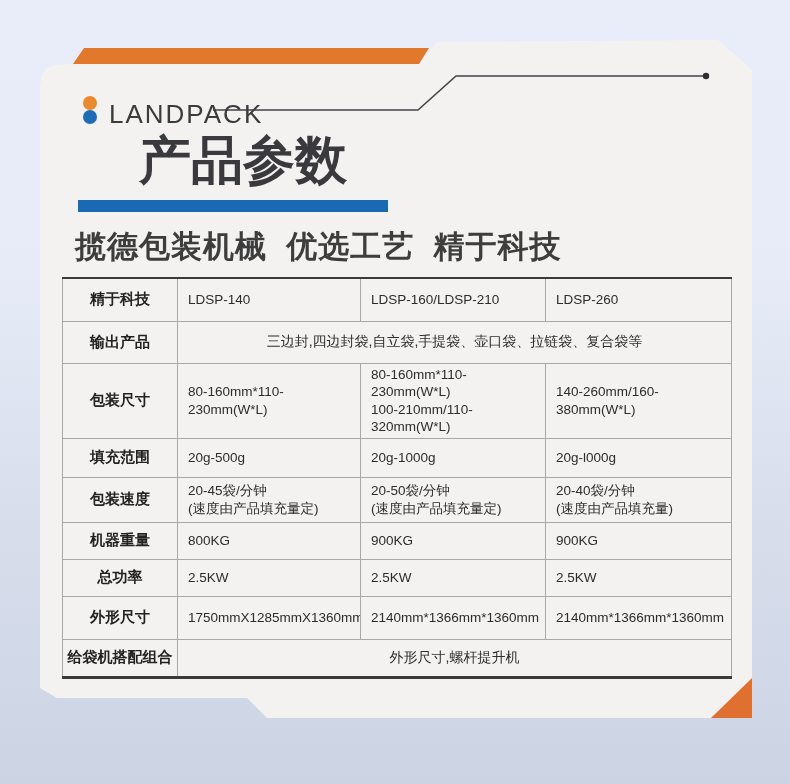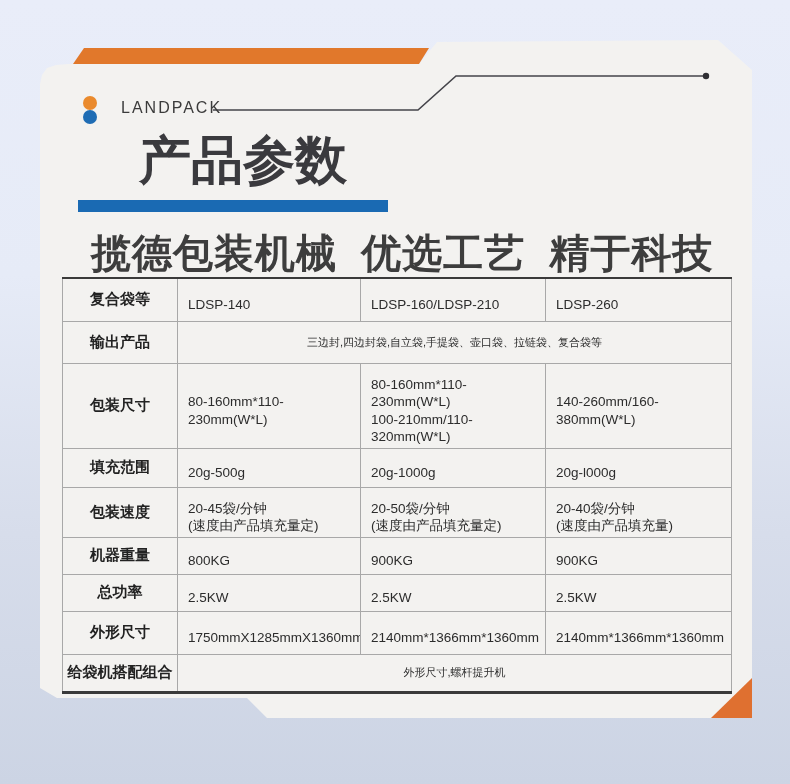--- a/index.html
+++ b/index.html
@@ -23,43 +23,43 @@
   .corner-triangle{
     position:absolute;left:0;top:0;width:790px;height:784px;
     clip-path:polygon(752px 678px,752px 718px,711px 718px);
   }
   .decor-line{position:absolute;left:0;top:0;pointer-events:none;}
   .content{position:absolute;left:0;top:0;width:790px;height:784px;}
   .logo-dot{position:absolute;width:14px;height:14px;border-radius:50%;}
   .logo-dot.orange{left:83px;top:96px;z-index:3;}
   .logo-dot.blue{left:83px;top:110px;z-index:2;}
   .logo-text{
-    position:absolute;left:109px;top:99px;font-size:16px;letter-spacing:2px;
-    color:#3b3b3b;font-weight:400;margin-left:12px;
+    position:absolute;left:109px;top:99px;font-size:26px;letter-spacing:2px;
+    color:#3b3b3b;font-weight:400;
   }
   .title-bar{position:absolute;left:78px;top:200px;width:310px;height:12px;}
   .page-title{
     position:absolute;left:91px;top:134px;font-size:52px;line-height:1;
     font-weight:900;color:#3a3a3e;letter-spacing:0;white-space:nowrap;margin-left:48px;
   }
   .subtitle{
-    position:absolute;left:91px;top:226px;font-size:40px;font-weight:700;
+    position:absolute;left:75px;top:226px;font-size:31px;font-weight:700;
     color:#3d3d3d;white-space:pre;letter-spacing:1px;
   }
   table.spec{
     position:absolute;left:62px;top:277px;width:669px;
     border-collapse:collapse;table-layout:fixed;
     border-top:2px solid #3a3a3a;border-bottom:3px solid #3a3a3a;
     border-left:1px solid #9c9c9c;border-right:1px solid #9c9c9c;
     color:#2c2c2c;
   }
   table.spec td{border:1px solid #a8a8a8;vertical-align:middle;overflow:hidden;}
   td.label-cell{font-weight:700;text-align:center;font-size:15px;color:#222;}
-  td.value-cell{font-size:13.5px;padding:12px 4px 2px 10px;white-space:pre-line;line-height:1.3;}
-  td.span-cell{font-size:11px;text-align:center;white-space:pre-line;}
+  td.value-cell{font-size:13.5px;padding:2px 4px 2px 10px;white-space:pre-line;line-height:1.3;}
+  td.span-cell{font-size:14px;text-align:center;white-space:pre-line;}
 </style>
 </head>
 <body>
 
 <div class="stage">
 
   <div class="card"></div>
   <div class="orange-band" style="background: rgb(225, 120, 43);"></div>
   <div class="corner-triangle" style="background: rgb(223, 112, 48);"></div>
 
@@ -79,21 +79,21 @@
 
     <table class="spec">
       <colgroup>
         <col style="width:115px">
           <col style="width:183px">
         <col style="width:185px">
           <col style="width:186px">
       </colgroup>
       <tbody id="spec-body">
           <tr style="height: 43px;">
-            <td class="label-cell">复合袋等</td>
+            <td class="label-cell">精于科技</td>
             <td class="value-cell">LDSP-140</td>
             <td class="value-cell">LDSP-160/LDSP-210</td>
             <td class="value-cell">LDSP-260</td>
           </tr>
           <tr style="height: 42px;">
             <td class="label-cell">输出产品</td>
             <td class="span-cell" colspan="3">三边封,四边封袋,自立袋,手提袋、壶口袋、拉链袋、复合袋等</td>
           </tr>
           <tr style="height: 46px;">
             <td class="label-cell">包装尺寸</td>

